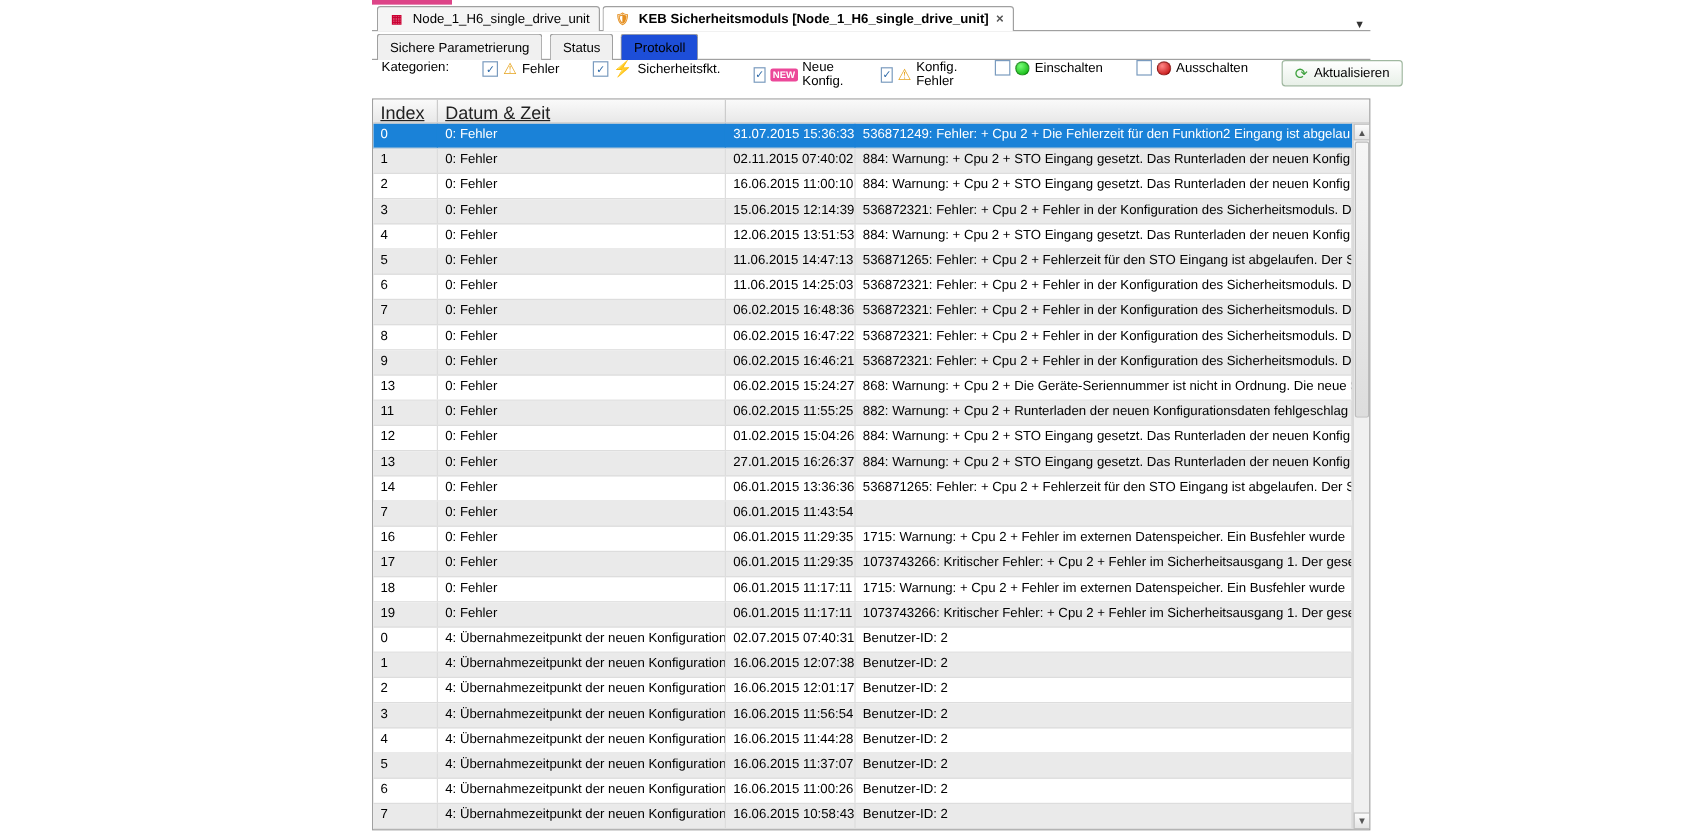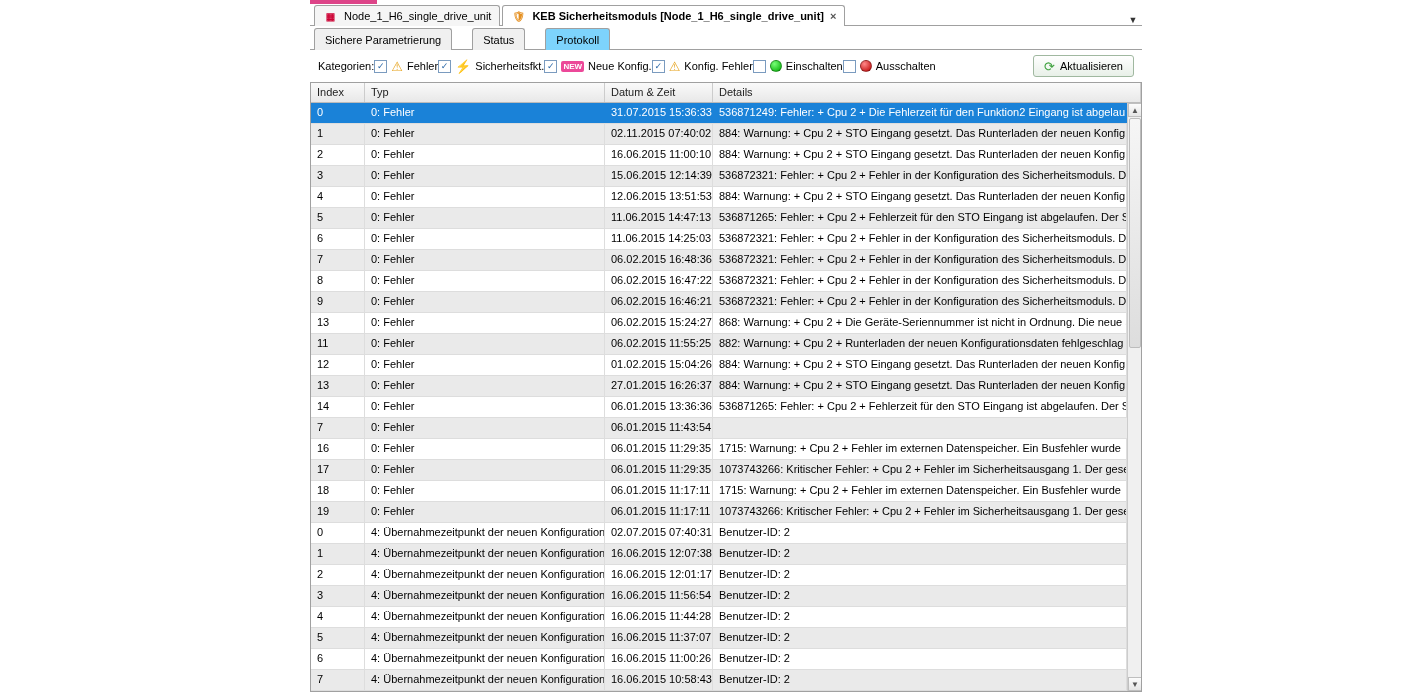--- a/index.html
+++ b/index.html
@@ -86,35 +86,35 @@
     background: #fff;
   }
   .sub-tab {
     height: 22px;
     padding: 0 10px;
     border: 1px solid #a0a0a0;
     border-bottom: none;
     background: #f0f0f0;
     display: flex; align-items: center;
     border-radius: 3px 3px 0 0;
-    margin-right: 20px;
+    margin-right: 6px;
     cursor: pointer;
     position: relative;
     top: 1px;
   }
   .sub-tab.active {
-    background: #7dd3fc;
+    background: #1d4ed8;
   }
   
   .filter-bar {
     height: 32px;
     display: flex;
-    align-items: center;
+    align-items: flex-start;
     padding: 0 8px;
-    gap: 0;
+    gap: 28px;
     background: #fff;
   }
   .filter-bar .label { color: #000; }
   .fitem {
     display: flex; align-items: center; gap: 4px;
   }
   .cbx {
     width: 13px; height: 13px;
     border: 1px solid #7a9bbf;
     background: #fff;
@@ -154,24 +154,25 @@
     grid-template-columns: 54px 240px 108px 1fr;
   }
   .grid-head {
     height: 20px;
     background: linear-gradient(#fafafa,#e8e8e8);
     border-bottom: 1px solid #bbb;
   }
   .grid-head .cell {
     border-right: 1px solid #ccc;
     padding: 3px 6px;
-    font-size: 11px;
+    font-size: 15px;
     color: #222;
     white-space: nowrap;
     overflow: hidden;
+    text-decoration: underline;
   }
   .grid-body {
     position: absolute;
     top: 20px; bottom: 0; left: 0; right: 14px;
     overflow: hidden;
   }
   .grid-row {
     height: 21px;
     border-bottom: 1px solid #ddd;
   }
@@ -282,23 +283,21 @@
 
     <span class="btn" style="margin-left:auto">
       <span class="refresh">⟳</span>
       <span>Aktualisieren</span>
     </span>
   </div>
 
   <div class="grid">
     <div class="grid-head">
       <div class="cell">Index</div>
-      <div class="cell">Typ</div>
       <div class="cell">Datum &amp; Zeit</div>
-      <div class="cell">Details</div>
     </div>
     <div class="grid-body" id="grid-body">
         <div class="grid-row selected">
           <div class="cell">0</div>
           <div class="cell">0: Fehler</div>
           <div class="cell">31.07.2015 15:36:33</div>
           <div class="cell">536871249: Fehler: + Cpu 2 + Die Fehlerzeit für den Funktion2 Eingang ist abgelau</div>
         </div>
         <div class="grid-row alt">
           <div class="cell">1</div>

